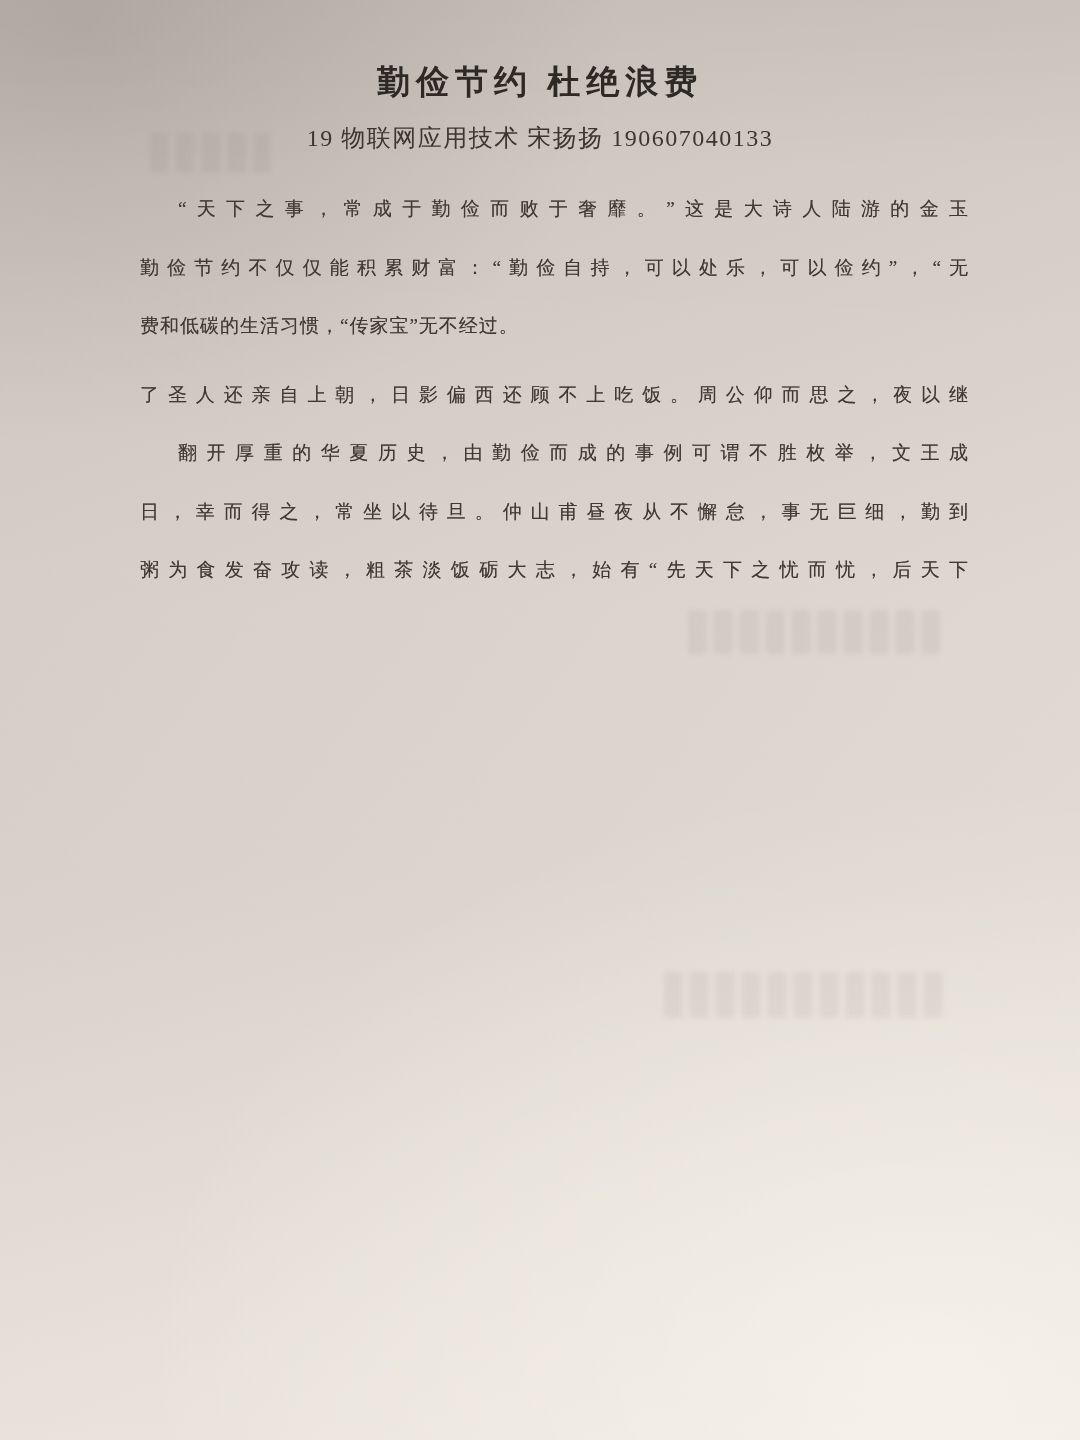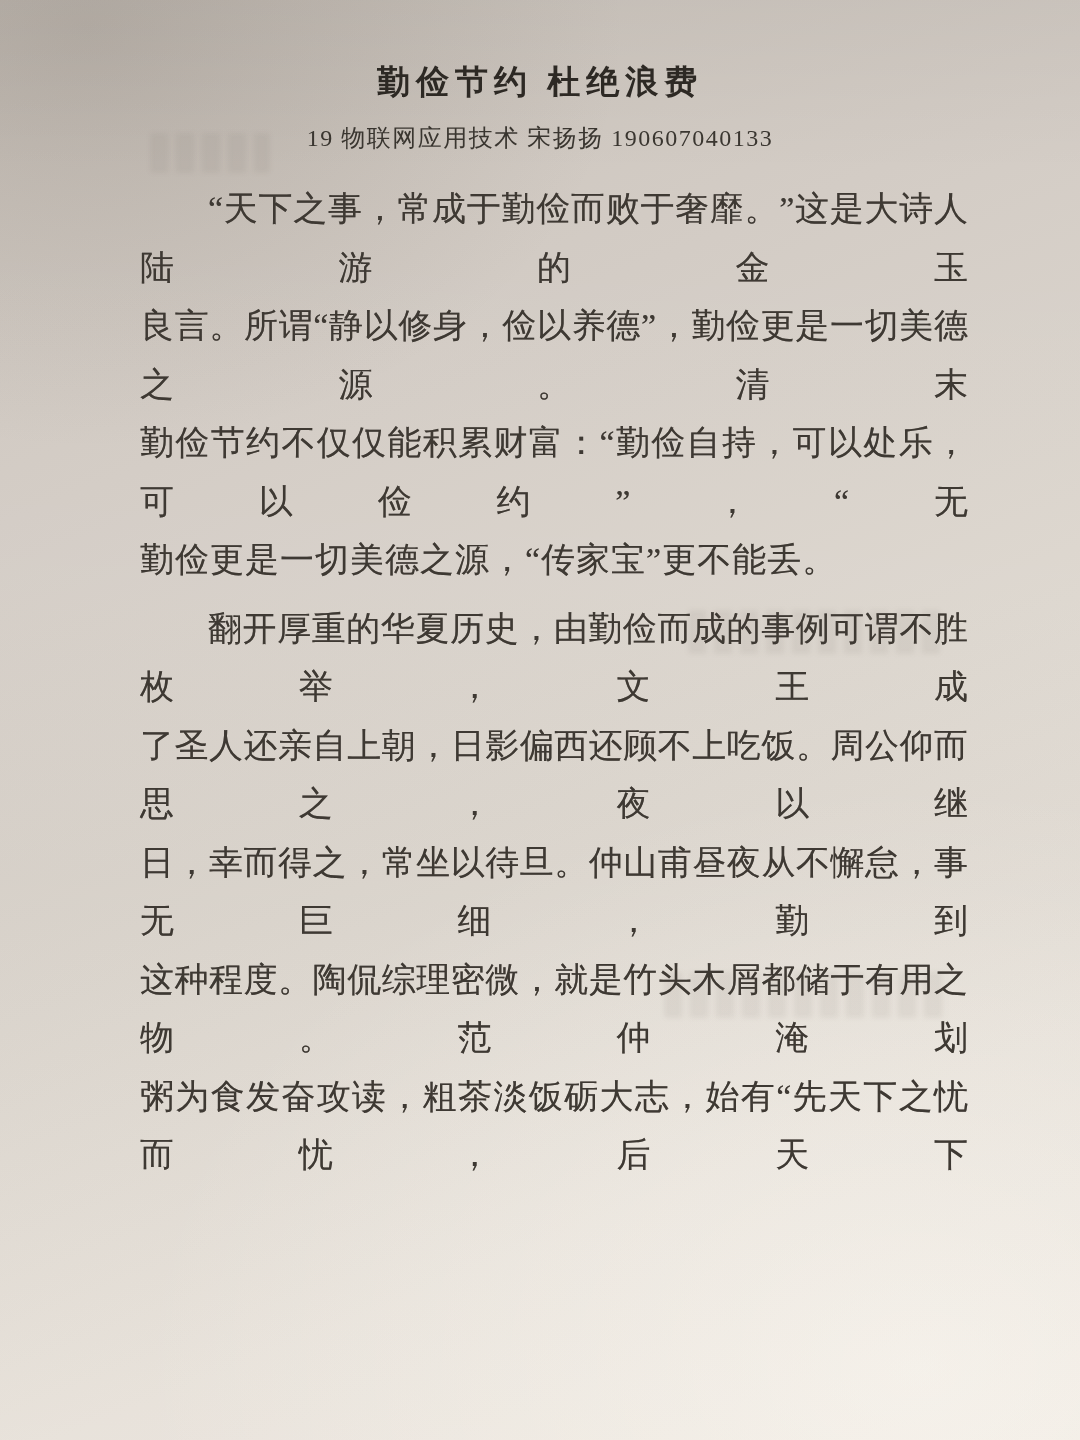--- a/index.html
+++ b/index.html
@@ -59,21 +59,21 @@
     margin: 26px 112px 0 140px;
     width: 828px;
   }
   .paragraph {
     margin: 0;
   }
   .paragraph + .paragraph {
     margin-top: 10px;
   }
   .text-line {
-    font-size: 34px;
+    font-size: 19px;
     line-height: 58.5px;
     white-space: nowrap;
     letter-spacing: 1px;
     color: #3e3933;
     text-shadow: 0 0 0.6px rgba(62,57,51,0.55);
   }
   .text-line.just {
     white-space: normal;
     text-align: justify;
     text-align-last: justify;
@@ -108,28 +108,26 @@
   <div class="ghost ghost-c"></div>
 
   <h1 class="title">勤俭节约 杜绝浪费</h1>
 
   <div class="byline">19 物联网应用技术 宋扬扬 190607040133</div>
 
   <div class="body-text">
 
     <div class="paragraph">
       <div class="text-line just indent">“天下之事，常成于勤俭而败于奢靡。”这是大诗人陆游的金玉</div>
-      <div class="text-line just">良言。所谓“静以修身，俭以养德”，勤俭更是一切美德之源。清末</div>
       <div class="text-line just">勤俭节约不仅仅能积累财富：“勤俭自持，可以处乐，可以俭约”，“无</div>
-      <div class="text-line">勤俭更是一切美德之源，“传家宝”更不能丢。</div>
+      <div class="text-line">费和低碳的生活习惯，“传家宝”无不经过。</div>
     </div>
 
     <div class="paragraph">
+      <div class="text-line just">了圣人还亲自上朝，日影偏西还顾不上吃饭。周公仰而思之，夜以继</div>
       <div class="text-line just indent">翻开厚重的华夏历史，由勤俭而成的事例可谓不胜枚举，文王成</div>
-      <div class="text-line just">了圣人还亲自上朝，日影偏西还顾不上吃饭。周公仰而思之，夜以继</div>
       <div class="text-line just">日，幸而得之，常坐以待旦。仲山甫昼夜从不懈怠，事无巨细，勤到</div>
-      <div class="text-line just">这种程度。陶侃综理密微，就是竹头木屑都储于有用之物。范仲淹划</div>
       <div class="text-line just">粥为食发奋攻读，粗茶淡饭砺大志，始有“先天下之忧而忧，后天下</div>
 
     </div>
 
   </div>
 </div>
 
 </body></html>

